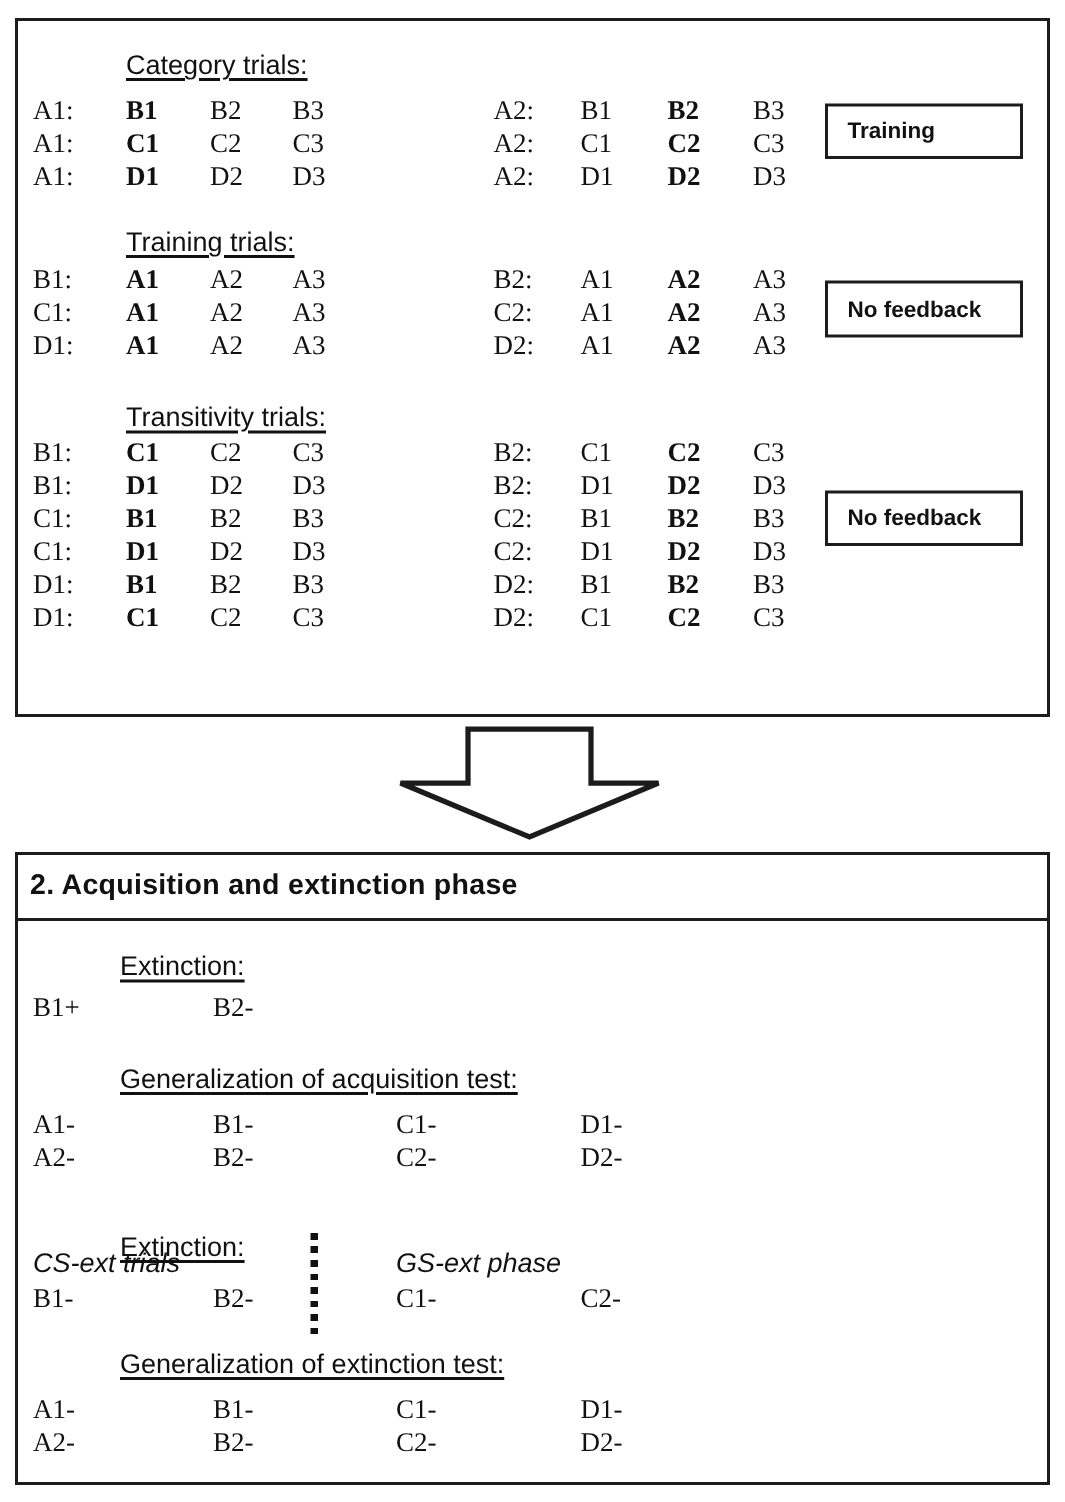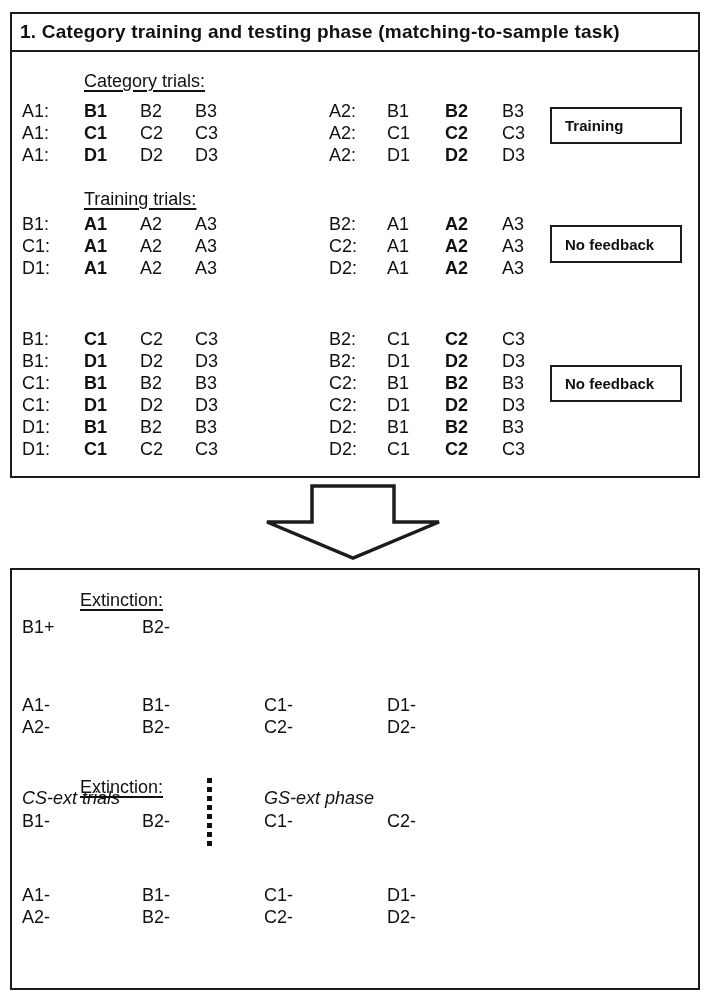--- a/index.html
+++ b/index.html
@@ -49,21 +49,21 @@
     left: 72px;
     font-size: 18px;
     text-decoration: underline;
     text-underline-offset: 3px;
     text-decoration-thickness: 1.5px;
     white-space: nowrap;
     line-height: 22px;
   }
   .panel-2 .sec-heading { left: 68px; }
 
-  .rows { position: absolute; left: 0; right: 14px; }
+  .rows { position: absolute; left: 0; right: 14px; font-family: Liberation Serif, serif; }
   .trial-row { position: relative; height: 22px; }
   .cell {
     position: absolute;
     top: 0;
     font-size: 18px;
     line-height: 22px;
     white-space: nowrap;
   }
   .cell.bold { font-weight: bold; }
 
@@ -109,23 +109,20 @@
     width: 180px;
     height: 78px;
   }
 </style>
 </head>
 <body>
 
 <div class="page">
 
   <section class="panel panel-1">
-    <header class="panel-header">
-      <span class="panel-title">1. Category training and testing phase (matching-to-sample task)</span>
-    </header>
     <div class="panel-body">
 
       <div class="sec-heading" style="top:18px">Category trials:</div>
       <div class="rows" id="p1-rows-0" style="top:48px">
           <div class="trial-row">
             <span class="cell" style="left: 10px;">A1:</span>
             <span class="cell bold" style="left: 72px;">B1</span>
             <span class="cell" style="left: 128px;">B2</span>
             <span class="cell" style="left: 183px;">B3</span>
             <span class="cell" style="left: 317px;">A2:</span>
@@ -188,20 +185,21 @@
             <span class="cell" style="left: 317px;">D2:</span>
             <span class="cell" style="left: 375px;">A1</span>
             <span class="cell bold" style="left: 433px;">A2</span>
             <span class="cell" style="left: 490px;">A3</span>
           </div>
         </div>
       <div class="note-box" style="top:173px;height:38px">
         <span>No feedback</span>
       </div>
 
+      <div class="sec-heading" style="top:253px">Transitivity trials:</div>
       <div class="rows" id="p1-rows-2" style="top:276px">
           <div class="trial-row">
             <span class="cell" style="left: 10px;">B1:</span>
             <span class="cell bold" style="left: 72px;">C1</span>
             <span class="cell" style="left: 128px;">C2</span>
             <span class="cell" style="left: 183px;">C3</span>
             <span class="cell" style="left: 317px;">B2:</span>
             <span class="cell" style="left: 375px;">C1</span>
             <span class="cell bold" style="left: 433px;">C2</span>
             <span class="cell" style="left: 490px;">C3</span>
@@ -264,30 +262,34 @@
     </div>
   </section>
 
   <div class="arrow-wrap">
     <svg width="180" height="78" viewBox="0 0 180 78" aria-hidden="true">
       <polygon points="49,2 131,2 131,38 176,38 90,74 4,38 49,38" fill="#ffffff" stroke="#1c1c1c" stroke-width="3.5" stroke-linejoin="miter"></polygon>
     </svg>
   </div>
 
   <section class="panel panel-2">
+    <header class="panel-header">
+      <span class="panel-title">2. Acquisition and extinction phase</span>
+    </header>
     <div class="panel-body">
 
       <div class="sec-heading" style="top:19px">Extinction:</div>
       <div class="rows" id="p2-acq-rows" style="top:46px">
           <div class="trial-row">
             <span class="cell" style="left: 10px;">B1+</span>
             <span class="cell" style="left: 130px;">B2-</span>
           </div>
         </div>
 
+      <div class="sec-heading" style="top:94px">Generalization of acquisition test:</div>
       <div class="rows" id="p2-genacq-rows" style="top:124px">
           <div class="trial-row">
             <span class="cell" style="left: 10px;">A1-</span>
             <span class="cell" style="left: 130px;">B1-</span>
             <span class="cell" style="left: 252px;">C1-</span>
             <span class="cell" style="left: 375px;">D1-</span>
           </div>
           <div class="trial-row">
             <span class="cell" style="left: 10px;">A2-</span>
             <span class="cell" style="left: 130px;">B2-</span>
@@ -302,20 +304,21 @@
       <div class="dotted-divider"></div>
       <div class="rows" id="p2-ext-rows" style="top:240px">
           <div class="trial-row">
             <span class="cell" style="left: 10px;">B1-</span>
             <span class="cell" style="left: 130px;">B2-</span>
             <span class="cell" style="left: 252px;">C1-</span>
             <span class="cell" style="left: 375px;">C2-</span>
           </div>
         </div>
 
+      <div class="sec-heading" style="top:284px">Generalization of extinction test:</div>
       <div class="rows" id="p2-genext-rows" style="top:314px">
           <div class="trial-row">
             <span class="cell" style="left: 10px;">A1-</span>
             <span class="cell" style="left: 130px;">B1-</span>
             <span class="cell" style="left: 252px;">C1-</span>
             <span class="cell" style="left: 375px;">D1-</span>
           </div>
           <div class="trial-row">
             <span class="cell" style="left: 10px;">A2-</span>
             <span class="cell" style="left: 130px;">B2-</span>

